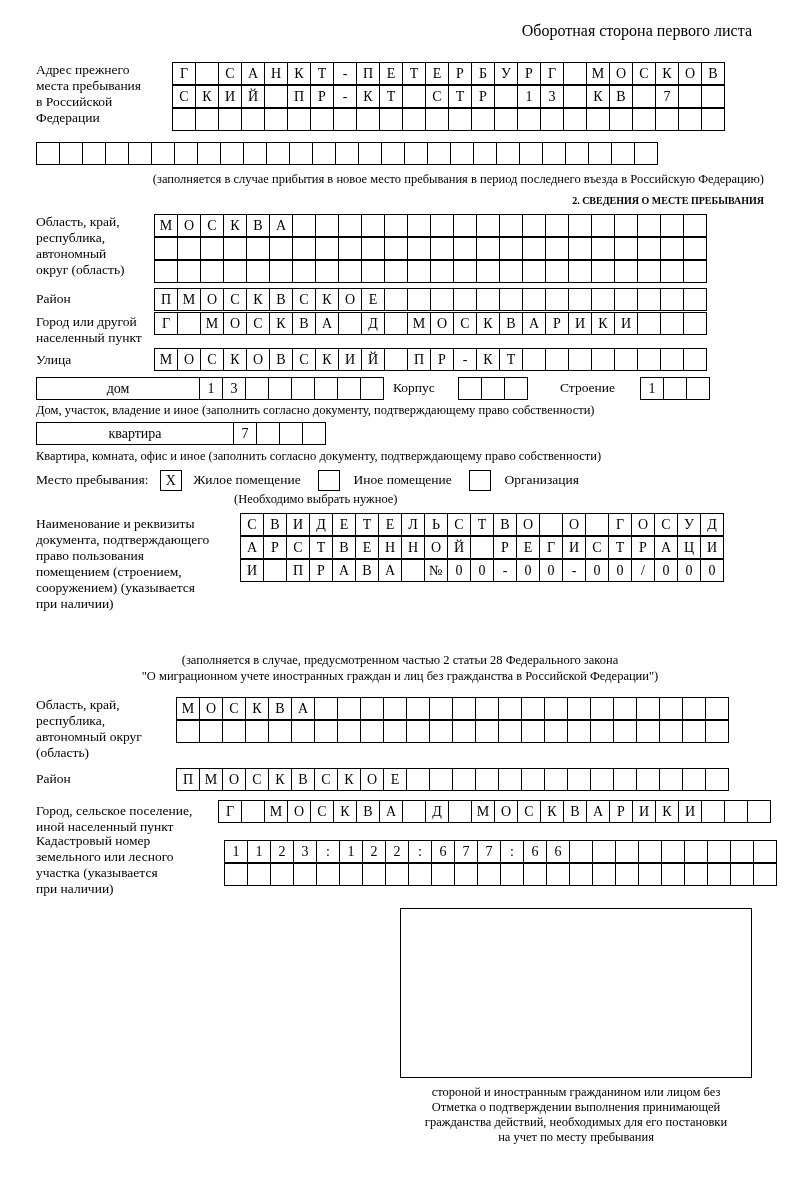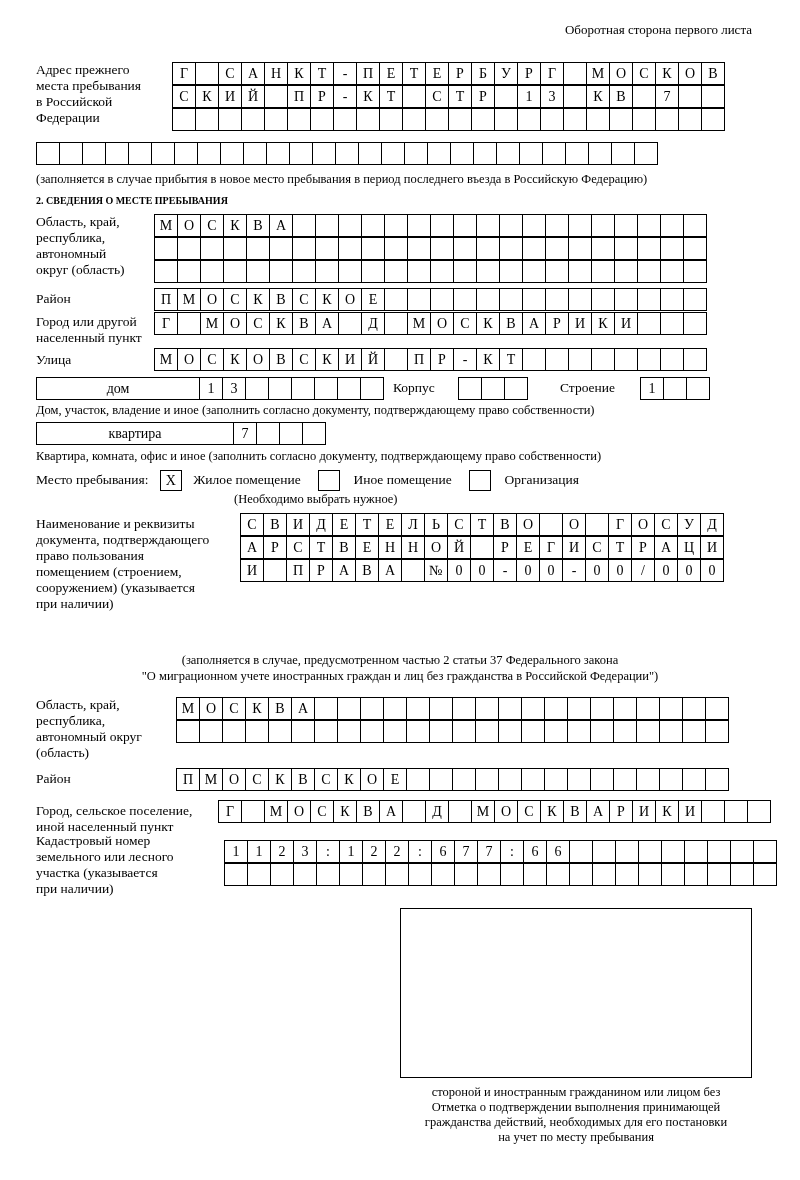--- a/index.html
+++ b/index.html
@@ -8,26 +8,26 @@
     background:#ffffff;
     font-family:"Liberation Serif", serif;
     color:#000;
     position:relative;
     overflow:hidden;
   }
   .page{position:relative;width:800px;height:1180px;}
 
   .hdr-right{
     position:absolute;right:48px;top:22px;
-    font-size:13px;
+    font-size:16px;
   }
 
   .lbl{font-size:13.5px;line-height:16px;}
   .lbl-sm{font-size:12.5px;line-height:15px;}
-  .center{text-align:left;}
+  .center{text-align:right;}
   .bold{font-weight:bold;}
 
   
   .cells{display:flex;}
   .cell{
     width:24px;height:23px;
     border:1px solid #000;
     margin-right:-1px;
     box-sizing:border-box;
     font-size:14px;
@@ -476,21 +476,21 @@
       <div class="cell">0</div>
       <div class="cell">-</div>
       <div class="cell">0</div>
       <div class="cell">0</div>
       <div class="cell">/</div>
       <div class="cell">0</div>
       <div class="cell">0</div>
       <div class="cell">0</div>
     </div>
 
-  <div class="row note" style="left:36px;top:653px;width:728px;">(заполняется в случае, предусмотренном частью 2 статьи 37 Федерального закона</div>
+  <div class="row note" style="left:36px;top:653px;width:728px;">(заполняется в случае, предусмотренном частью 2 статьи 28 Федерального закона</div>
   <div class="row note" style="left:36px;top:669px;width:728px;">"О миграционном учете иностранных граждан и лиц без гражданства в Российской Федерации")</div>
 
   <div class="row lbl" style="left:36px;top:697px;">
     <div>Область, край,</div>
     <div>республика,</div>
     <div>автономный округ</div>
     <div>(область)</div>
   </div>
   <div class="row cells" id="al-reg0" style="left:176px;top:697px;">
       <div class="cell">М</div>

